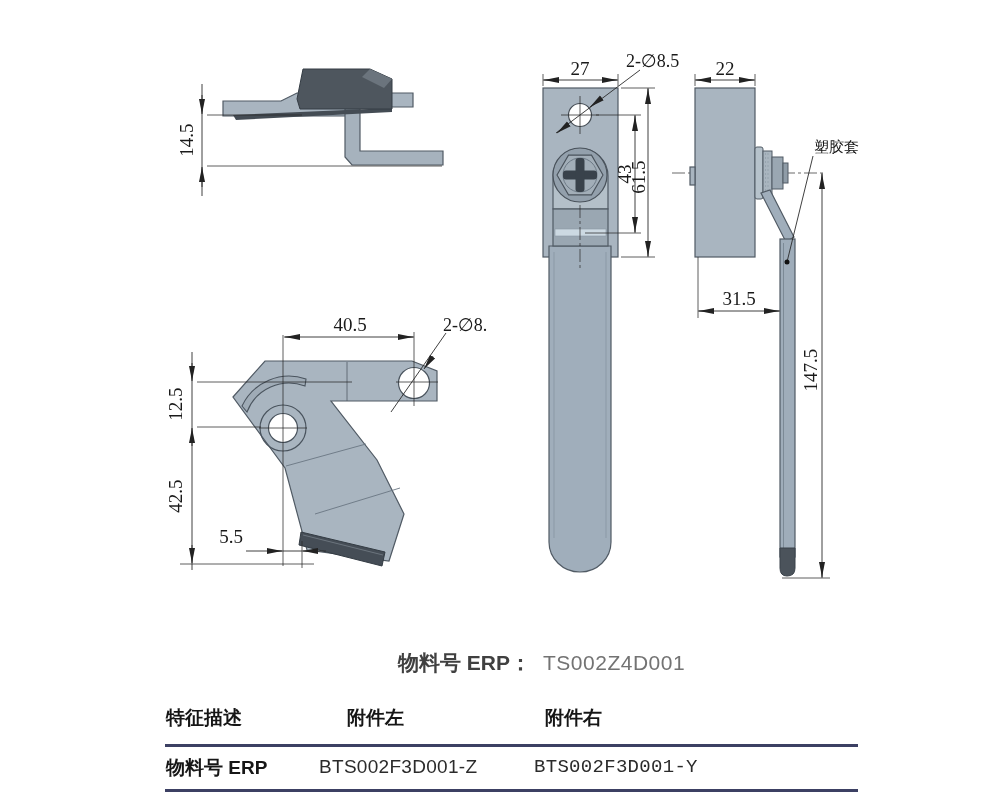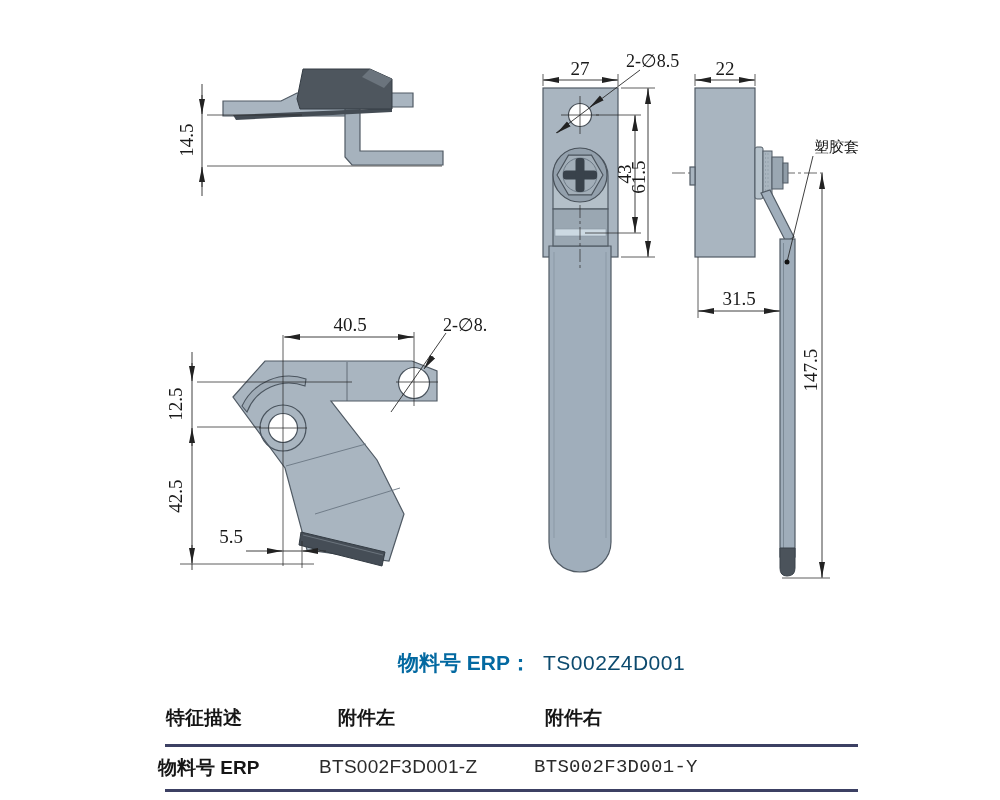--- a/index.html
+++ b/index.html
@@ -7,22 +7,22 @@
         font-family:"Liberation Sans","DejaVu Sans",sans-serif;}
   svg{position:absolute;left:0;top:0;}
   .dimtxt{font-family:"Liberation Serif","DejaVu Serif","DejaVu Sans",serif;font-size:19px;fill:#1a1a1a;}
   .dimtxt.small{font-size:18px;}
   .cntxt{font-family:"Liberation Sans","DejaVu Sans",sans-serif;font-size:15px;fill:#111;}
   .dim{stroke:#2a2a2a;stroke-width:0.9;fill:none;}
   .thin{stroke:#2a2a2a;stroke-width:0.75;fill:none;}
   .cline{stroke:#2a2a2a;stroke-width:0.7;fill:none;stroke-dasharray:13 3 3 3;}
   .edge{stroke:#505a64;stroke-width:1.2;}
   .title-row{position:absolute;left:398px;top:649px;font-size:21px;white-space:nowrap;}
-  .title-label{color:#0369a1;font-weight:bold;}
-  .title-value{color:#0c4a6e;margin-left:12px;letter-spacing:0.5px;}
+  .title-label{color:#404040;font-weight:bold;}
+  .title-value{color:#737373;margin-left:12px;letter-spacing:0.5px;}
   .tline{position:absolute;left:165px;width:693px;height:2.5px;background:#3c4063;}
   .tcell{position:absolute;font-size:19px;color:#161616;white-space:nowrap;}
   .tcell.bold{font-weight:bold;}
   .tcell.code{color:#2b2b2b;letter-spacing:0.3px;}
 </style>
 </head>
 <body>
 
 <div id="page">
 
@@ -184,22 +184,22 @@
     <text class="dimtxt" x="231" y="543" text-anchor="middle">5.5</text>
   </g>
 </svg>
 
 <div class="title-row">
   <span class="title-label">物料号 ERP：</span><span class="title-value">TS002Z4D001</span>
 </div>
 
 <div>
   <span class="tcell bold" style="left:166px;top:705px;">特征描述</span>
-  <span class="tcell bold" style="left:338px;top:705px;">附件左</span>
+  <span class="tcell bold" style="left:347px;top:705px;">附件左</span>
   <span class="tcell bold" style="left:545px;top:705px;">附件右</span>
   <div class="tline" style="top:744px;"></div>
-  <span class="tcell bold" style="left:158px;top:755px;">物料号 ERP</span>
+  <span class="tcell bold" style="left:166px;top:755px;">物料号 ERP</span>
   <span class="tcell code" style="left:319px;top:756px;">BTS002F3D001-Z</span>
   <span class="tcell code" style="left:534px;top:756px;font-family:Liberation Mono, monospace;">BTS002F3D001-Y</span>
   <div class="tline" style="top:789px;"></div>
 </div>
 
 </div>
 
 </body></html>

